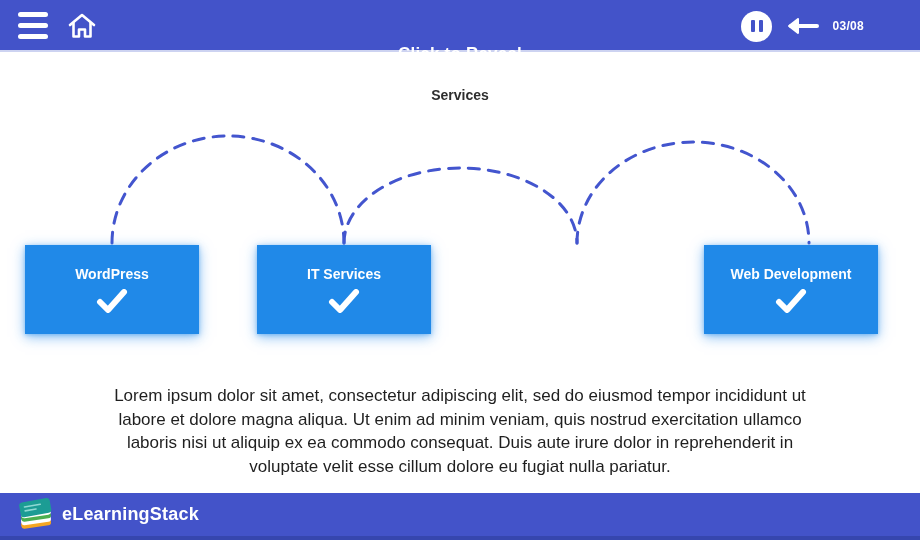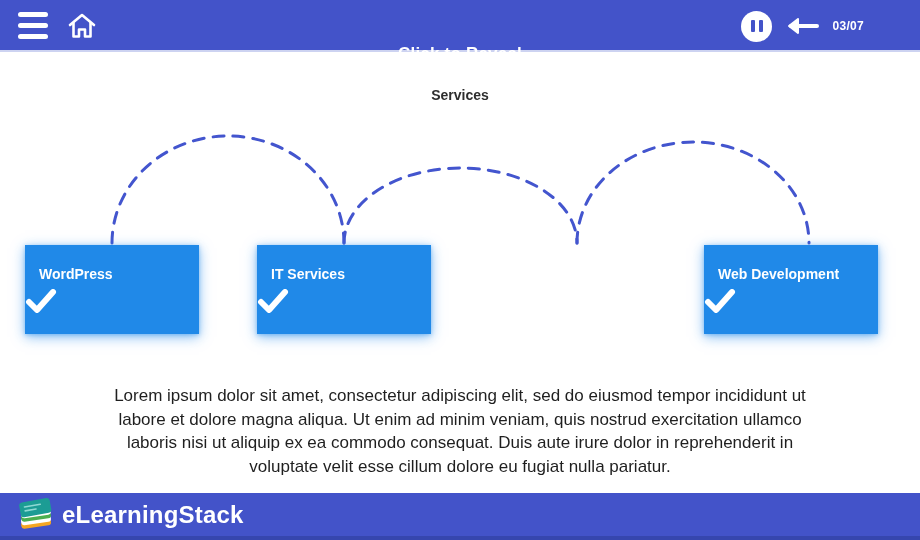--- a/index.html
+++ b/index.html
@@ -39,40 +39,40 @@
   .services-heading {
     position:absolute; left:0; width:920px; top:87px; text-align:center;
     color:#2e2e2e; font-size:14px; font-weight:bold;
   }
   .arcs { position:absolute; left:0; top:0; width:920px; height:540px; pointer-events:none; }
 
   .card {
     position:absolute; top:245px; width:174px; height:89px;
     background:#2089e8; cursor:pointer;
     box-shadow:0 3px 12px rgba(33,137,233,.55), 0 1px 4px rgba(33,137,233,.4);
-    display:flex; flex-direction:column; align-items:flex-start; justify-content:center;
+    display:flex; flex-direction:column; align-items:center; justify-content:center;
     color:#ffffff; text-align:center;
   }
   .card .label { font-size:14px; font-weight:bold; line-height:16px; padding:0 14px; }
   .card .check { margin-top:7px; width:32px; height:24px; }
   .card1 { left:25px; } .card2 { left:257px; } .card3 { left:490px; } .card4 { left:704px; }
 
   .body-text {
     position:absolute; left:95px; top:384px; width:730px;
     color:#1f1f1f; font-size:17px; line-height:23.5px; text-align:center;
   }
 
   
   .footer {
     position:absolute; left:0; top:493px; width:920px; height:47px;
     background:#4353c9; border-bottom:4px solid #3646ae;
     display:flex; align-items:center;
   }
   .brand { display:flex; align-items:center; gap:4px; margin-left:16px; }
-  .brand-name { color:#ffffff; font-size:24px; font-weight:bold; letter-spacing:.2px; }
+  .brand-name { color:#ffffff; font-size:18px; font-weight:bold; letter-spacing:.2px; }
 </style>
 </head>
 <body>
 
 <div class="stage">
 
   <div class="header">
     <div class="hamburger">
       <span></span>
         <span></span>
@@ -89,21 +89,21 @@
       <button class="pause-btn" aria-label="pause">
         <i></i>
           <i></i>
       </button>
       <div class="back-arrow">
         <svg viewBox="0 0 34 18" width="34" height="18">
           <path d="M32 9 H6" stroke="#ffffff" stroke-width="4" stroke-linecap="round"></path>
           <path d="M13 2 L4 9 L13 16 Z" fill="#ffffff" stroke="#ffffff" stroke-width="2" stroke-linejoin="round"></path>
         </svg>
       </div>
-      <div class="page-counter">03/07</div>
+      <div class="page-counter">03/08</div>
     </div>
   </div>
 
   <div class="services-heading">Services</div>
 
   <svg class="arcs" viewBox="0 0 920 540" width="920" height="540">
     <g fill="none" stroke="#4355ce" stroke-width="3" stroke-dasharray="11 9" stroke-linecap="round">
       <path d="M112 243 A116 107 0 0 1 344 243"></path>
       <path d="M344 243 A116.5 75 0 0 1 577 243"></path>
       <path d="M577 243 A116 101 0 0 1 809 243"></path>

